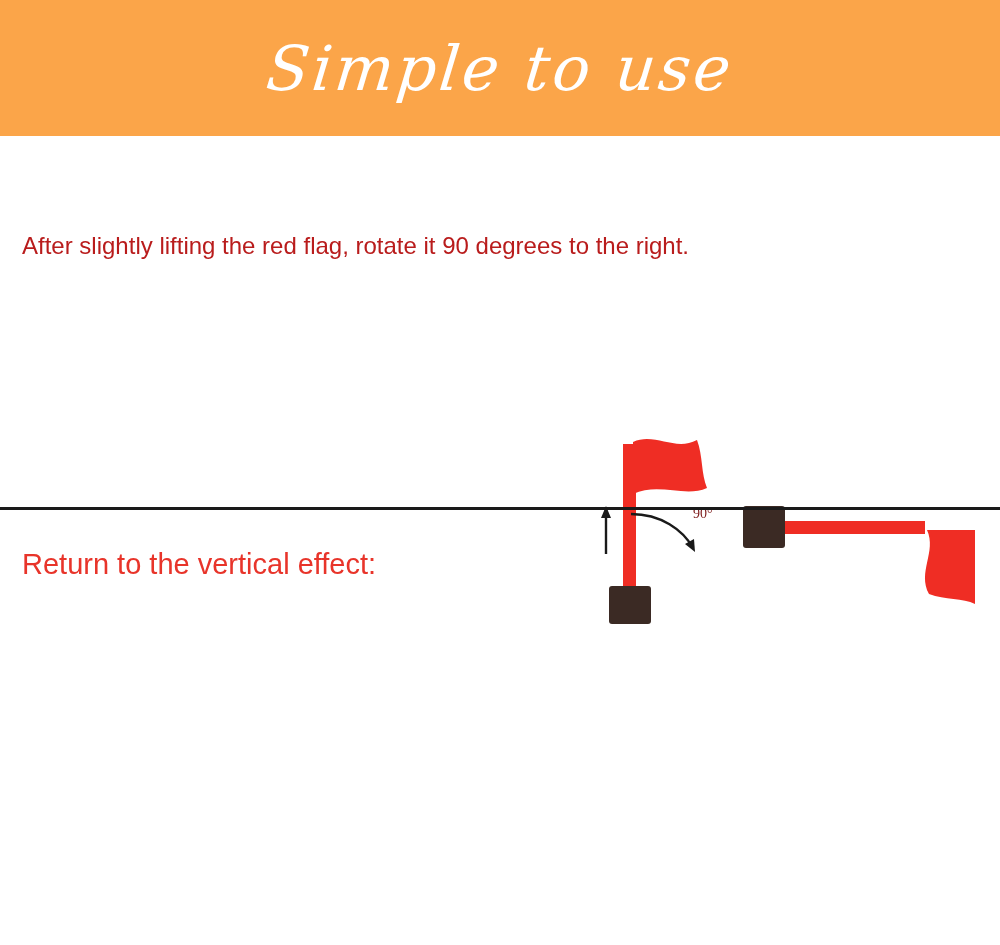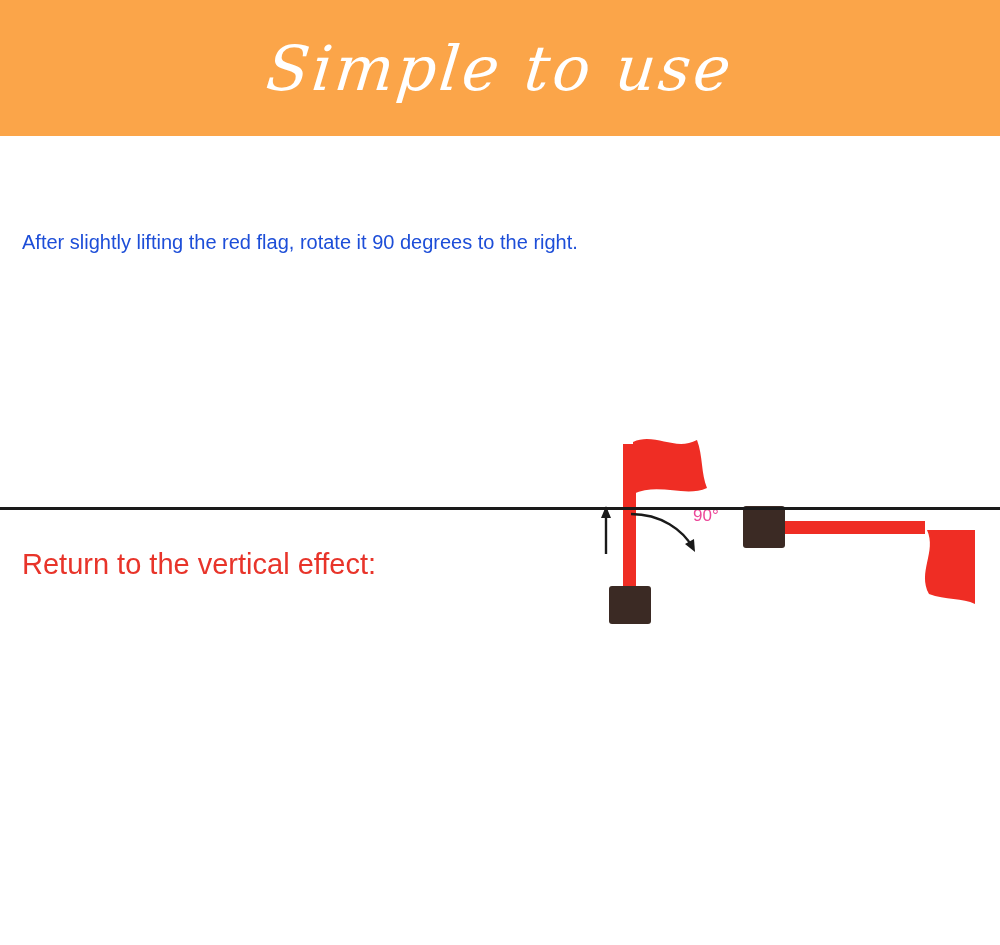--- a/index.html
+++ b/index.html
@@ -57,37 +57,37 @@
   .sub-title {
     position: absolute;
     left: 22px;
     color: #e8342a;
     font-size: 29px;
     white-space: nowrap;
   }
   .body-text {
     position: absolute;
     left: 22px;
-    color: #1d4ed8;
-    font-size: 20px;
+    color: #b91c1c;
+    font-size: 24px;
     line-height: 1.48;
     width: 960px;
   }
 
   
   .figure {
     position: absolute;
   }
   #figure-horizontal { left: 575px; top: 290px; width: 400px; height: 205px; }
 
   .fig-caption {
     position: absolute;
-    font-family: Liberation Sans, sans-serif;
-    font-size: 17px;
-    color: #ec4899;
+    font-family: Liberation Serif, serif;
+    font-size: 14px;
+    color: #7f1d1d;
     white-space: nowrap;
   }
 </style>
 </head>
 <body>
 
 <div class="banner-real">
   <div class="banner-title">Simple to use</div>
 </div>
 

